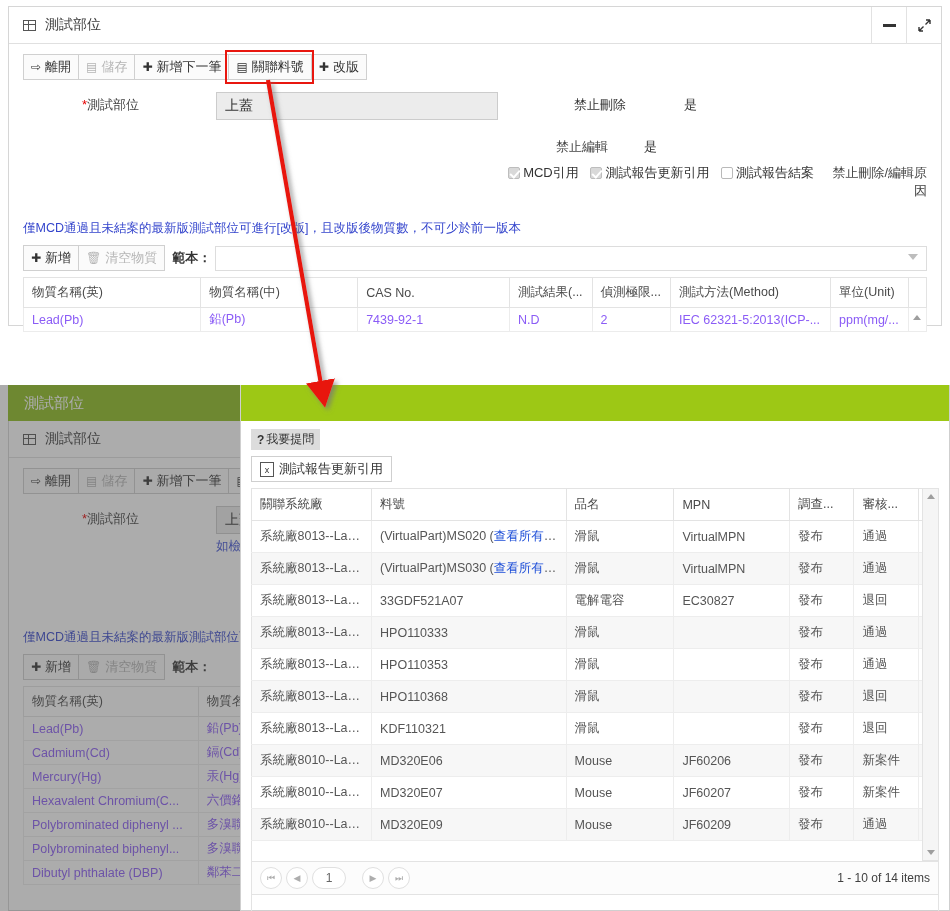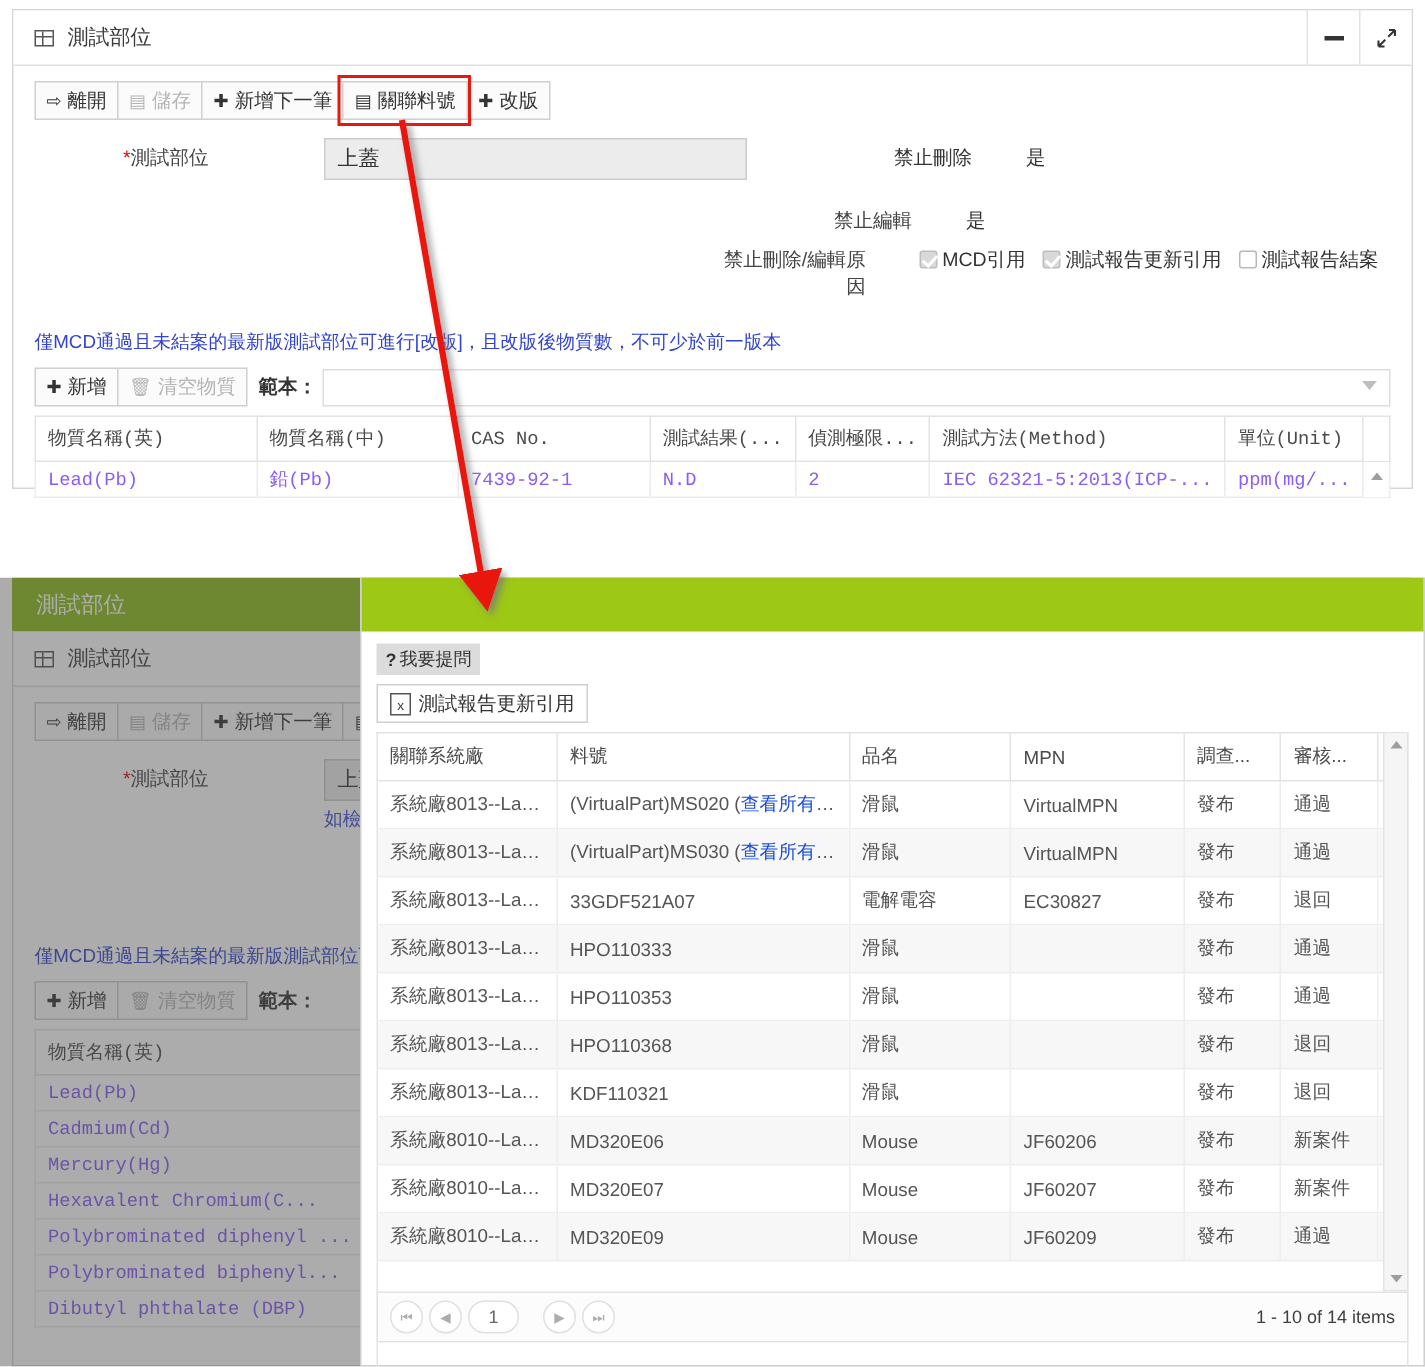--- a/index.html
+++ b/index.html
@@ -79,21 +79,21 @@
 
   
   .sub-tools { display:flex; align-items:center; margin-top:8px; }
   .sel-wrap {
     flex:1; height:25px; border:1px solid #ddd; background:#fff; position:relative; margin-left:4px;
   }
   .sel-caret { position:absolute; right:8px; top:7px; width:0;height:0;
     border-left:5px solid transparent;border-right:5px solid transparent;border-top:6px solid #bdbdbd;}
 
   
-  .grid { margin-top: 0; border:1px solid #e0e0e0; border-top:none; width:100%; border-collapse:collapse;font-family:Liberation Mono, monospace; }
+  .grid { margin-top: 0; border:1px solid #e0e0e0; border-top:none; width:100%; border-collapse:collapse; }
   .grid th {
     font-weight:normal; text-align:left; font-size:12.5px; color:#4a4a4a;
     padding:6px 8px; border:1px solid #e3e3e3; background:#fff; white-space:nowrap;
   }
   .grid td {
     font-size:12.5px; color:#8b5cf6; padding:3px 8px; border:1px solid #ececec; background:#fff;
     white-space:nowrap; overflow:hidden; text-overflow:ellipsis;
   }
   .sb-col { width:18px; background:#f6f6f6; border-left:1px solid #e3e3e3; position:relative; }
   .sb-up { position:absolute; left:50%; top:7px; margin-left:-4px; width:0;height:0;
@@ -229,45 +229,45 @@
     <div class="form-area">
       <div class="frow">
         <div class="flabel" style="width:175px">
           <span class="req">*</span><span>測試部位</span>
         </div>
         <div style="margin-left:18px;">
           <div class="fld-input">上蓋</div>
         </div>
         <div style="margin-left:76px; padding-top:4px;">
           <div style="display:flex;">
-            <div style="width:74px; text-align:right;">禁止刪除</div>
+            <div style="width:74px; ">禁止刪除</div>
             <div class="val-text" style="margin-left:36px;">是</div>
           </div>
         </div>
       </div>
 
       <div style="height:18px;"></div>
 
       <div class="frow">
         <div style="width:480px;"></div>
         <div style="display:flex;">
           <div style="width:105px; text-align:right; font-size:13px; color:#444;">禁止編輯</div>
           <div class="val-text" style="margin-left:36px;">是</div>
         </div>
       </div>
 
       <div class="frow" style="margin-top:8px;">
         <div style="width:480px;"></div>
         <div style="display:flex; align-items:flex-start;">
-          <div style="width:105px; text-align:right; font-size:13px; color:#444;">禁止刪除/編輯原因</div>
           <div style="margin-left:36px; white-space:nowrap;">
             <span class="ck-label"><span class="ckbox checked"></span><span>MCD引用</span></span>
             <span class="ck-label"><span class="ckbox checked"></span><span>測試報告更新引用</span></span>
             <span class="ck-label"><span class="ckbox"></span><span>測試報告結案</span></span>
           </div>
+          <div style="width:105px; text-align:right; font-size:13px; color:#444;">禁止刪除/編輯原因</div>
         </div>
       </div>
 
       <div class="note-blue" style="margin-top:20px;">僅MCD通過且未結案的最新版測試部位可進行[改版]，且改版後物質數，不可少於前一版本</div>
 
       <div class="sub-tools">
         <div class="tbtn">
           <span class="ico">✚</span>
           <span>新增</span>
         </div>

